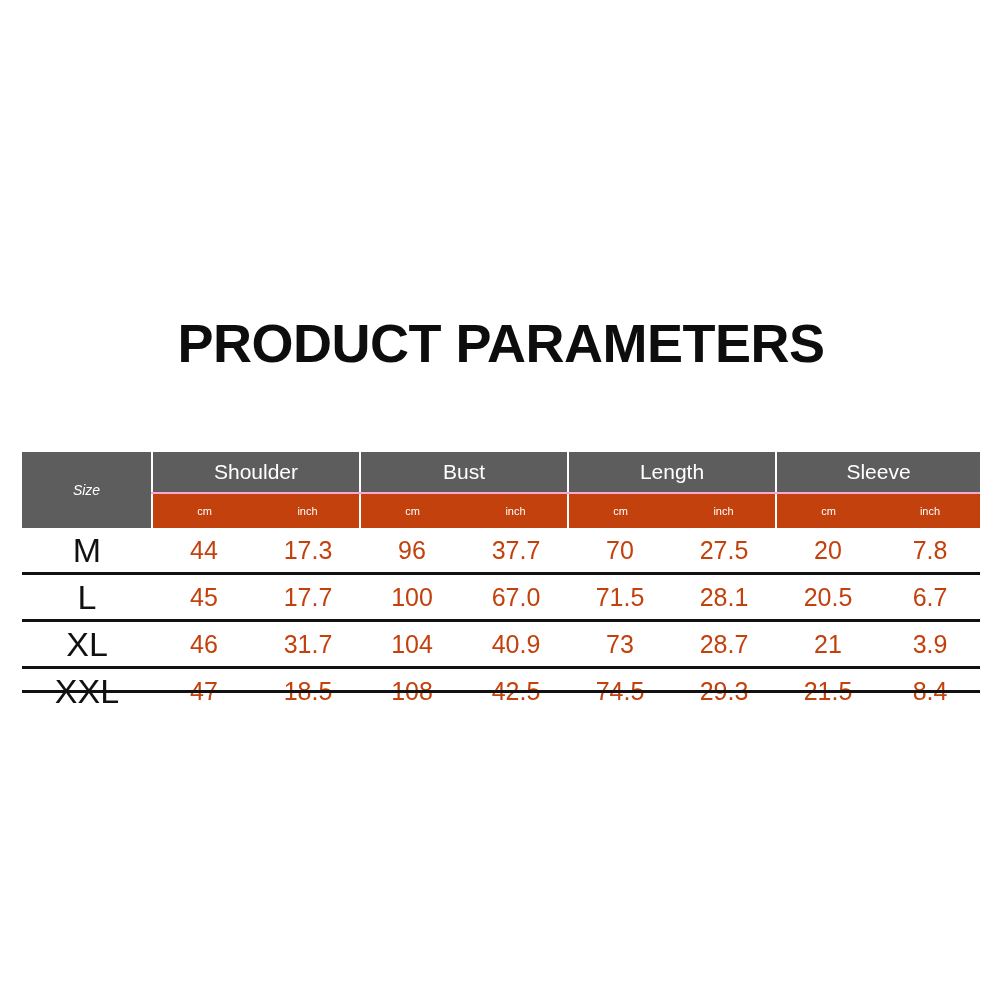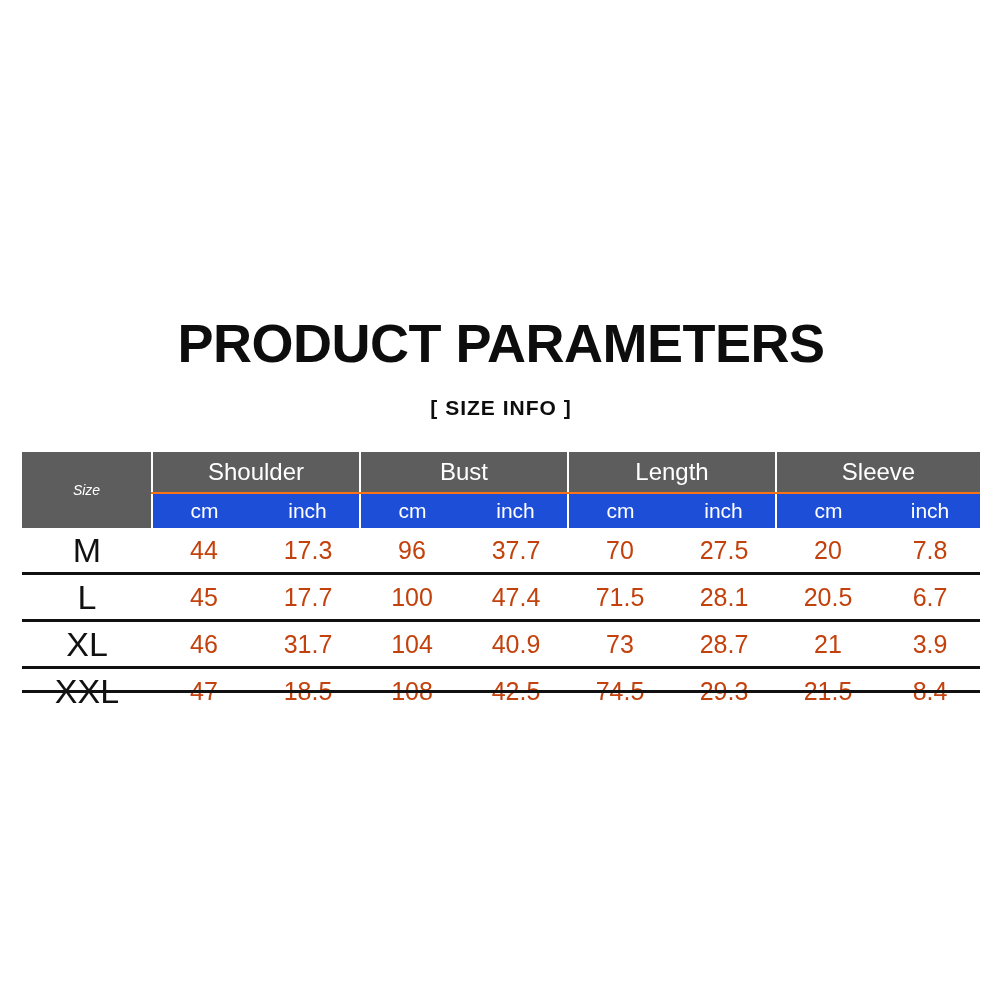--- a/index.html
+++ b/index.html
@@ -58,35 +58,35 @@
   table.size-table td {
     padding: 0;
     margin: 0;
     text-align: center;
     vertical-align: middle;
   }
   
   .hdr-group {
     background: #5d5d5d;
     color: #ffffff;
-    font-size: 24px;
+    font-size: 21px;
     font-weight: 400;
     height: 40px;
-    border-bottom: 2px solid #f97316;
+    border-bottom: 2px solid #f9a8d4;
   }
   .hdr-group.sizecell {
     border-bottom: none;
     font-size: 14px;
     vertical-align: middle;
     font-style: italic;
   }
   .hdr-unit {
-    background: #1d4ed8;
+    background: #c2410c;
     color: #ffffff;
-    font-size: 21px;
+    font-size: 11px;
     font-weight: 400;
     height: 34px;
   }
   .hdr-sep-left {
     border-left: 2px solid #ffffff;
   }
   
   tbody tr {
     border-bottom: 3px solid #111111;
   }
@@ -116,21 +116,20 @@
     background: #111111;
   }
 </style>
 </head>
 <body>
 
 <div class="page">
 
   <div class="title">PRODUCT PARAMETERS</div>
 
-  <div class="subtitle">[ SIZE  INFO ]</div>
 
   <div class="table-wrap">
     <table class="size-table">
       <colgroup>
         <col style="width:130px">
         <col style="width:104px">
         <col style="width:104px">
         <col style="width:104px">
         <col style="width:104px">
         <col style="width:104px">
@@ -167,21 +166,21 @@
           <td class="val">70</td>
           <td class="val">27.5</td>
           <td class="val">20</td>
           <td class="val">7.8</td>
         </tr>
         <tr>
           <td class="size-label">L</td>
           <td class="val">45</td>
           <td class="val">17.7</td>
           <td class="val">100</td>
-          <td class="val">47.4</td>
+          <td class="val">67.0</td>
           <td class="val">71.5</td>
           <td class="val">28.1</td>
           <td class="val">20.5</td>
           <td class="val">6.7</td>
         </tr>
         <tr>
           <td class="size-label">XL</td>
           <td class="val">46</td>
           <td class="val">31.7</td>
           <td class="val">104</td>

